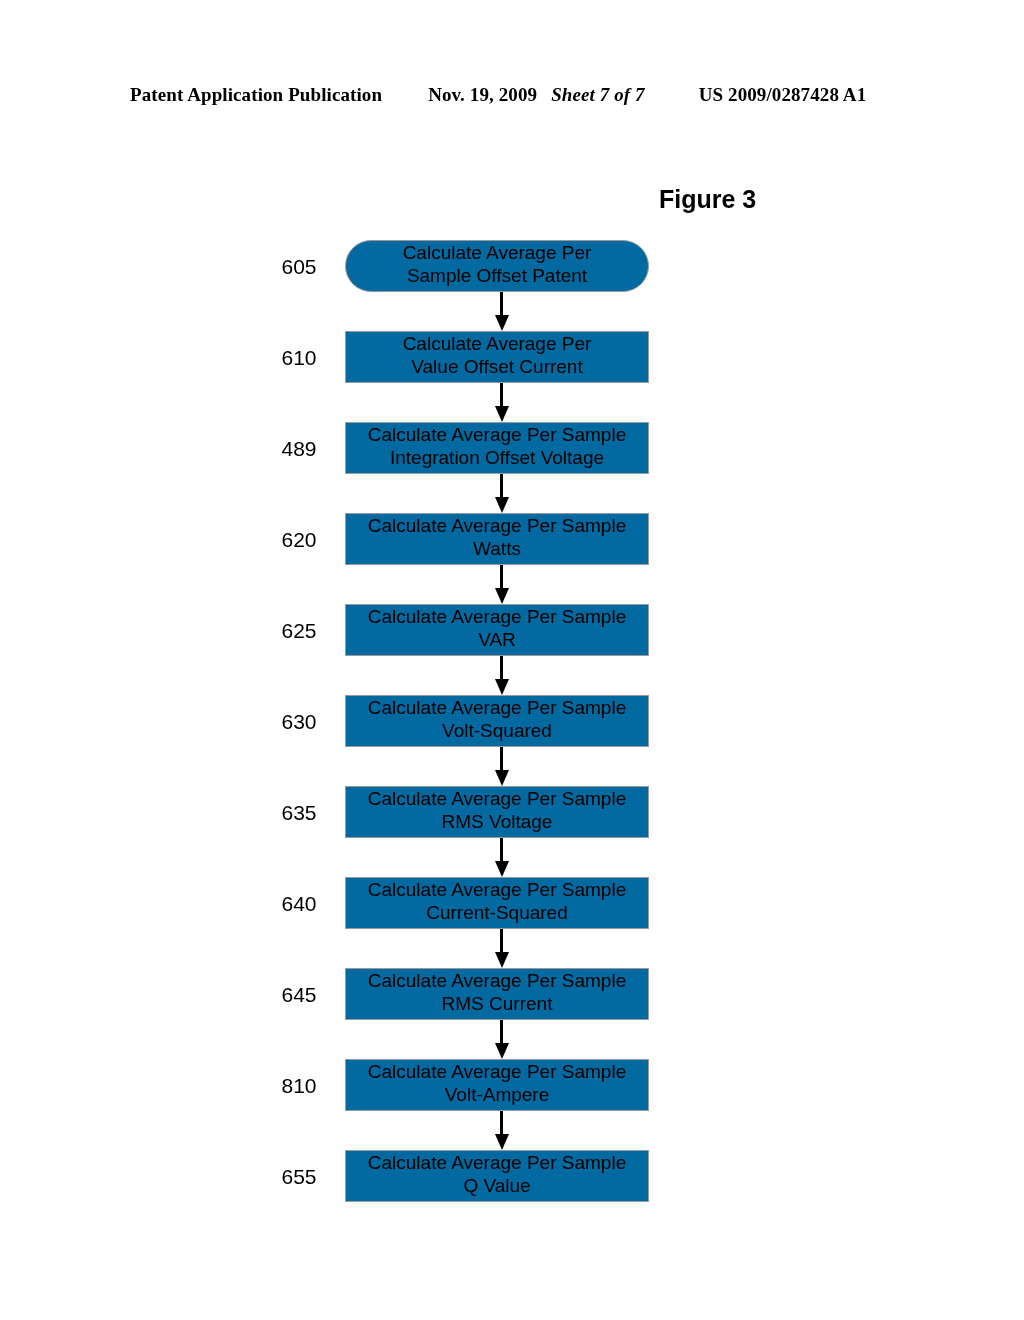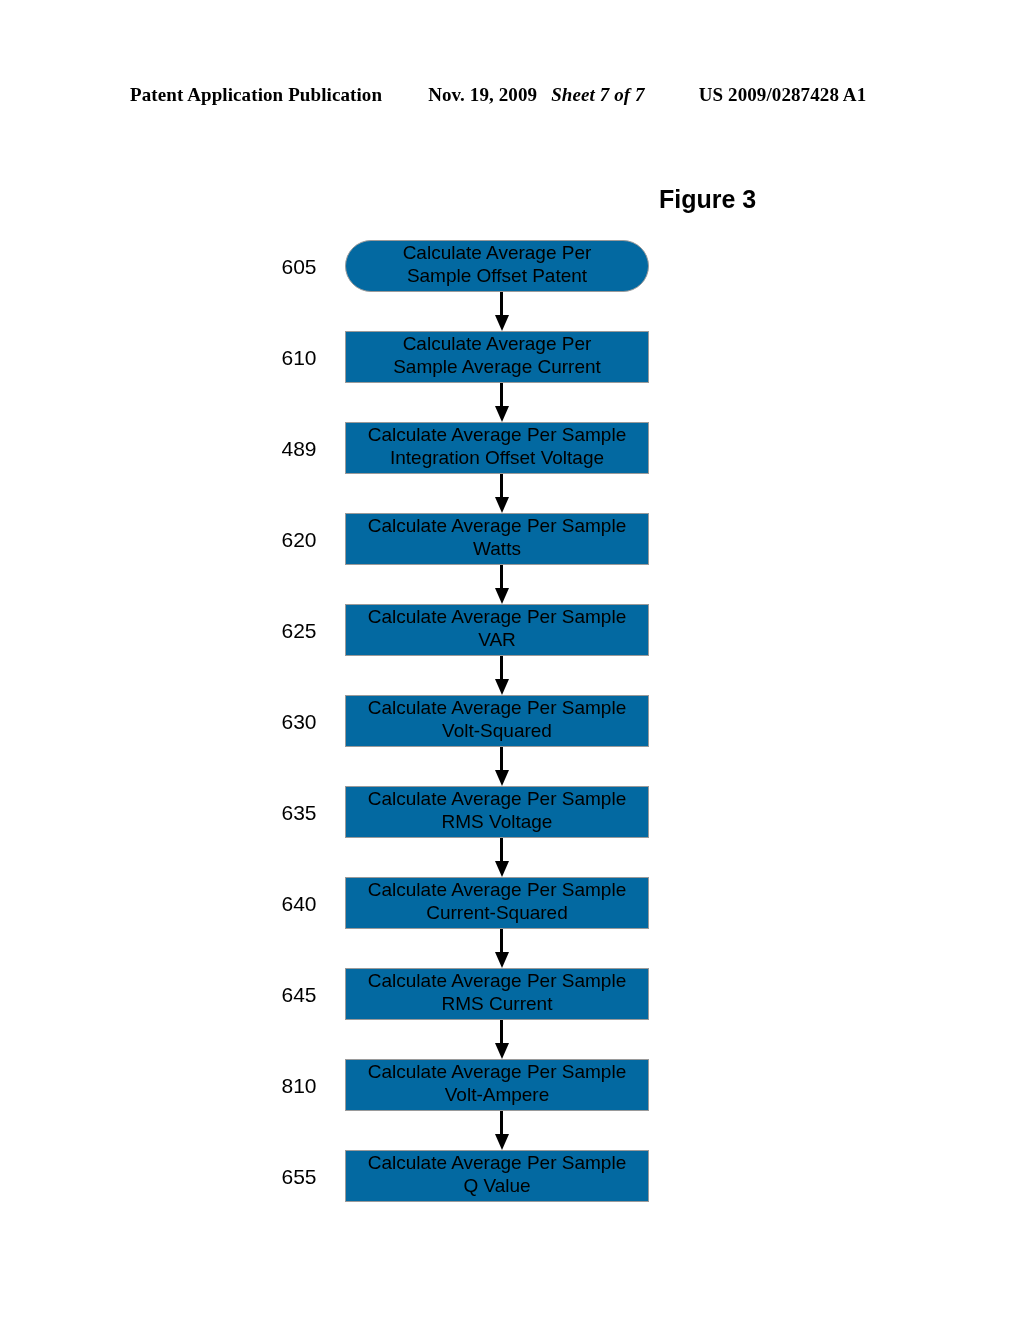--- a/index.html
+++ b/index.html
@@ -151,21 +151,21 @@
         </div>
         <div class="connector">
           <div class="shaft"></div>
           <div class="head"></div>
         </div>
       </div>
       <div class="flow-row">
         <div class="ref-label">610</div>
         <div class="flow-box">
           <span class="ln">Calculate Average Per</span>
-          <span class="ln">Sample Average Current</span>
+          <span class="ln">Value Offset Current</span>
         </div>
         <div class="connector">
           <div class="shaft"></div>
           <div class="head"></div>
         </div>
       </div>
       <div class="flow-row">
         <div class="ref-label">489</div>
         <div class="flow-box">
           <span class="ln">Calculate Average Per Sample</span>

